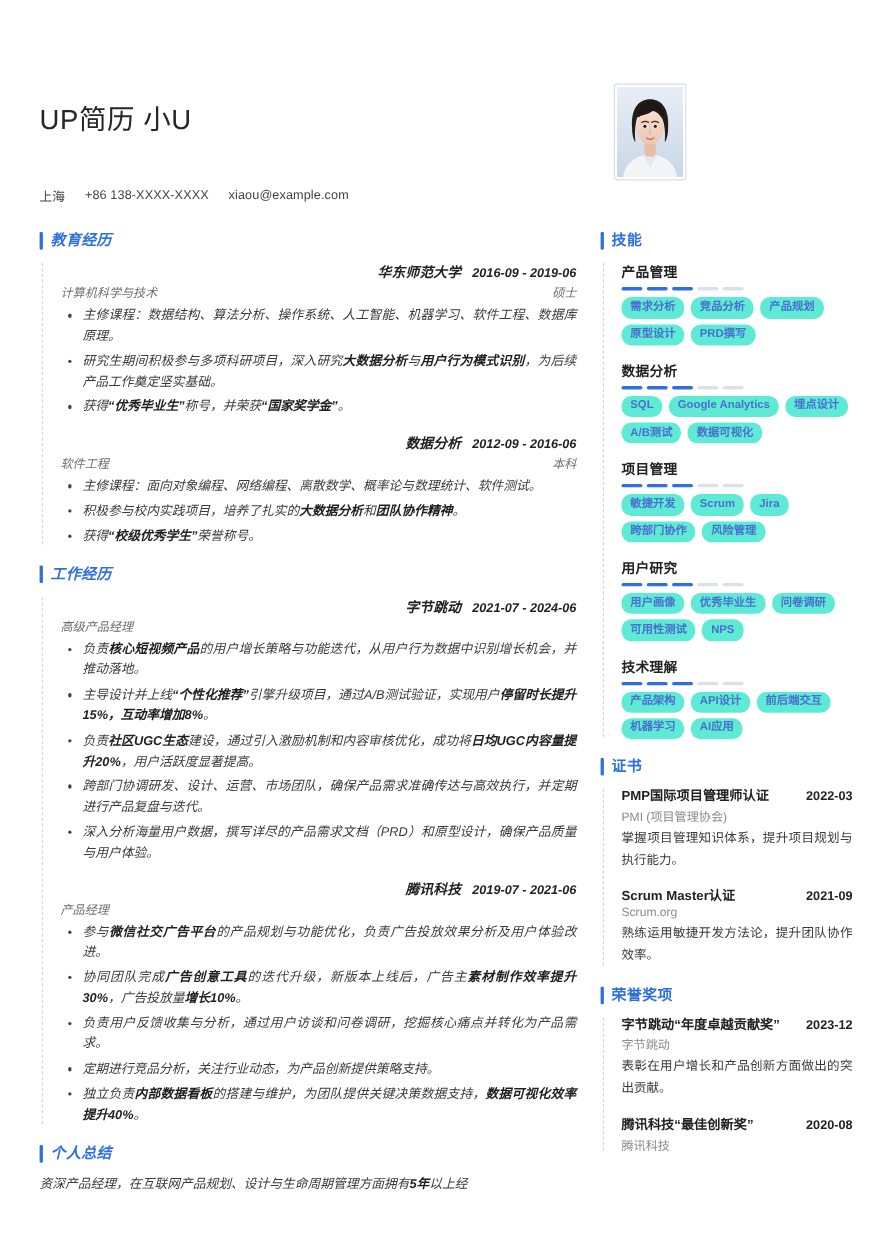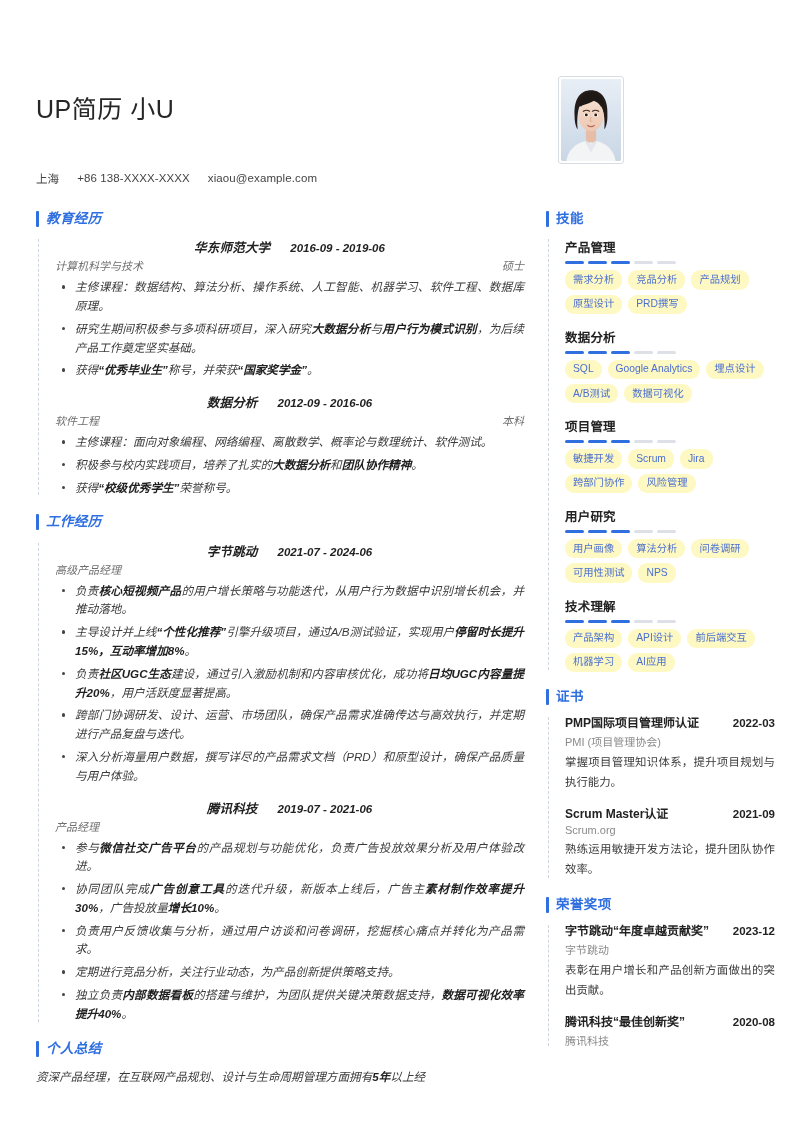--- a/index.html
+++ b/index.html
@@ -117,23 +117,23 @@
     left: 1px; top: 2px; bottom: 2px;
     width: 0;
     border-left: 1px dashed #cfd5dd;
   }
 
   
   .entry { margin-bottom: 12px; }
   .entry:last-child { margin-bottom: 0; }
   .entry-top {
     display: flex;
-    justify-content: center;
+    justify-content: flex-end;
     align-items: baseline;
-    gap: 20px;
+    gap: 10px;
   }
   .entry-org {
     font-size: 12.5px;
     font-weight: bold;
     color: #222;
     letter-spacing: 0.2px;
   }
   .entry-date {
     font-size: 11.5px;
     font-weight: bold;
@@ -210,27 +210,28 @@
     background: #dde1e7;
   }
   .skill-seg.on { background: #2f6fe0; }
 
   .tag-wrap {
     display: flex;
     flex-wrap: wrap;
     gap: 5px 6px;
   }
   .tag {
-    background: #fef9c3;
+    background: #5eead4;
     color: #4b6fd0;
     font-size: 10.3px;
     line-height: 1;
     padding: 4.5px 8px;
     border-radius: 9px;
     white-space: nowrap;
+    font-weight: bold;
   }
 
   
   .cert-entry { margin-bottom: 13px; }
   .cert-entry:last-child { margin-bottom: 0; }
   .cert-top {
     display: flex;
     justify-content: space-between;
     align-items: baseline;
     gap: 8px;
@@ -480,21 +481,21 @@
             <div class="skill-name">用户研究</div>
             <div class="skill-bar">
                 <span class="skill-seg on"></span>
                 <span class="skill-seg on"></span>
                 <span class="skill-seg on"></span>
                 <span class="skill-seg"></span>
                 <span class="skill-seg"></span>
               </div>
             <div class="tag-wrap">
                 <span class="tag">用户画像</span>
-                <span class="tag">算法分析</span>
+                <span class="tag">优秀毕业生</span>
                 <span class="tag">问卷调研</span>
                 <span class="tag">可用性测试</span>
                 <span class="tag">NPS</span>
               </div>
           </div>
 
           <div class="skill-group">
             <div class="skill-name">技术理解</div>
             <div class="skill-bar">
                 <span class="skill-seg on"></span>

